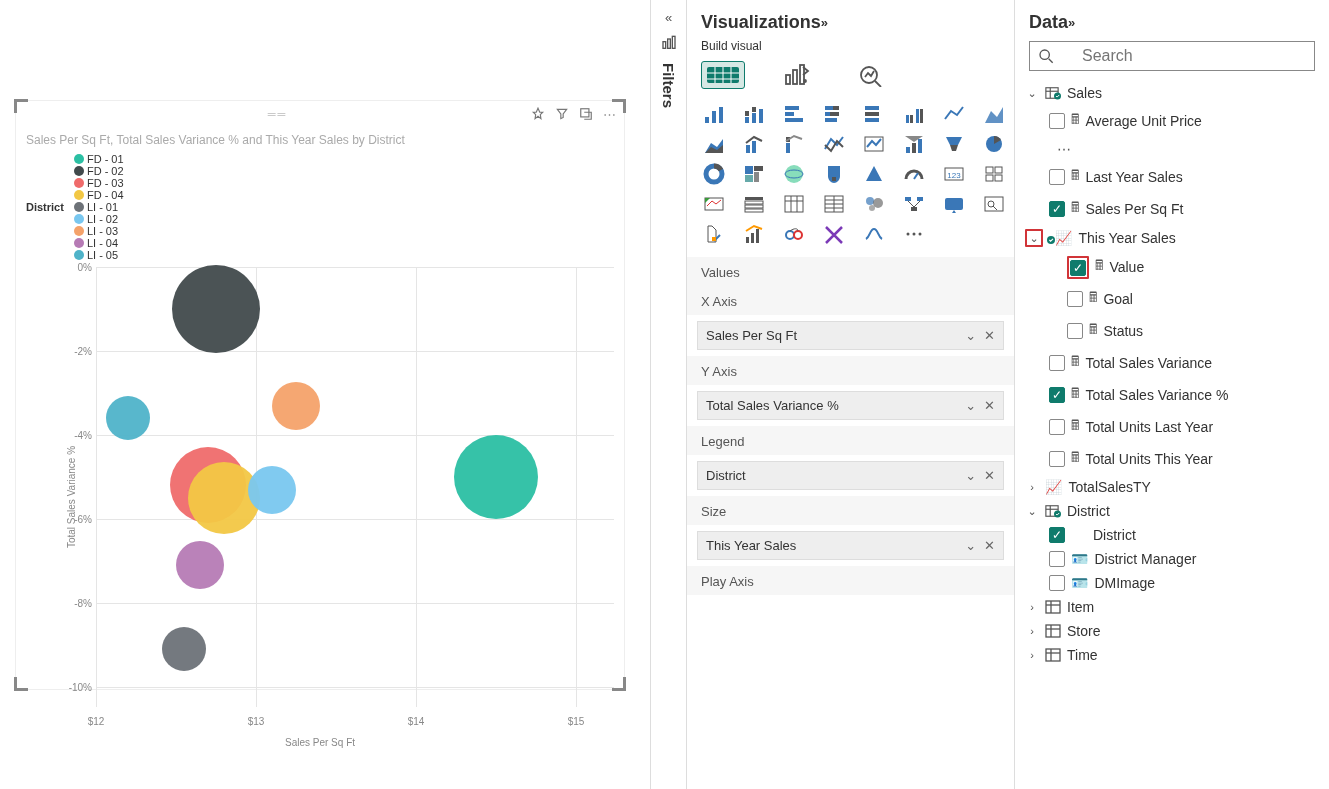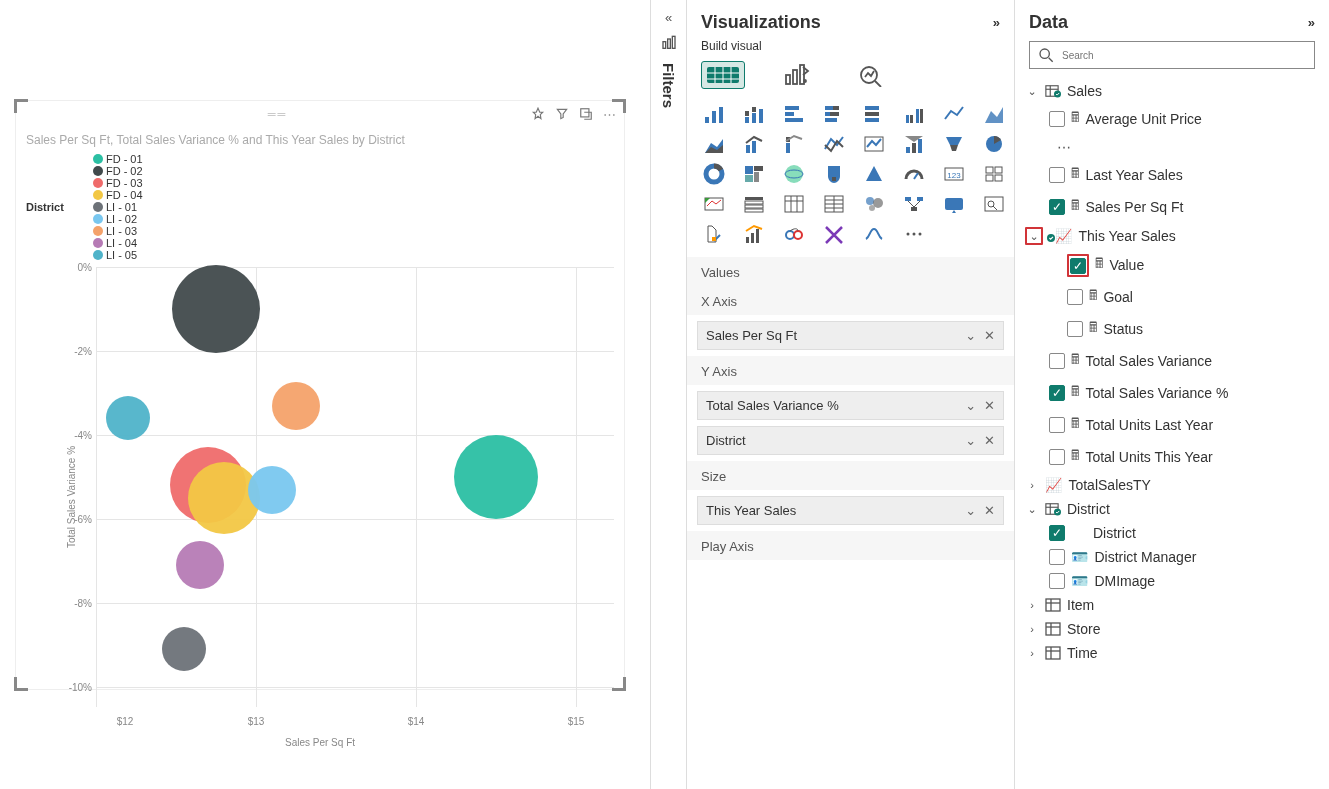--- a/index.html
+++ b/index.html
@@ -11,53 +11,53 @@
 .visual-corner.tr { top: -2px; right: -2px; border-top: 3px solid #888; border-right: 3px solid #888; }
 .visual-corner.bl { bottom: -2px; left: -2px; border-bottom: 3px solid #888; border-left: 3px solid #888; }
 .visual-corner.br { bottom: -2px; right: -2px; border-bottom: 3px solid #888; border-right: 3px solid #888; }
 .visual-header { height: 26px; display: flex; align-items: center; justify-content: space-between; padding: 0 8px; }
 .visual-header-grip { flex: 1; text-align: center; color: #bbb; font-size: 11px; letter-spacing: 2px; }
 .visual-header-icons { display: flex; gap: 10px; color: #888; }
 .visual-header-icons span { cursor: pointer; display: inline-flex; align-items: center; }
 .chart-title-txt { font-size: 12px; color: #aaa; padding: 6px 10px 4px 10px; }
 .legend-row { display: flex; align-items: center; gap: 6px; padding: 2px 10px 6px 10px; font-size: 11px; flex-wrap: wrap; }
 .legend-row .label { font-weight: 600; color: #333; margin-right: 4px; }
-.legend-item { display: flex; align-items: center; gap: 3px; margin-left: 19px; }
+.legend-item { display: flex; align-items: center; gap: 3px; }
 .legend-item .swatch { width: 10px; height: 10px; border-radius: 50%; }
 .chart-plot { position: relative; margin: 0 10px 10px 40px; height: 460px; }
 .chart-yaxis-title { position: absolute; left: -36px; top: 50%; transform: translateY(-50%) rotate(-90deg); font-size: 10px; color: #888; white-space: nowrap; transform-origin: center; }
 .chart-xaxis-title { text-align: center; font-size: 10px; color: #888; margin-top: 2px; }
 .plot-area { position: absolute; inset: 0; }
 .grid-h, .grid-v { position: absolute; background: #e5e5e5; }
 .grid-h { height: 1px; left: 40px; right: 0; }
 .grid-v { width: 1px; top: 0; bottom: 20px; }
 .ytick { position: absolute; left: 0; width: 36px; text-align: right; font-size: 10px; color: #888; transform: translateY(-50%); }
 .xtick { position: absolute; bottom: 0; font-size: 10px; color: #888; transform: translateX(-50%); }
 .bubble { position: absolute; border-radius: 50%; transform: translate(-50%, -50%); opacity: 0.95; }
 .filters-rail { width: 36px; border-left: 1px solid #ddd; display: flex; flex-direction: column; align-items: center; padding-top: 10px; gap: 10px; }
 .filters-rail .chev { color: #555; }
 .filters-rail .rot { writing-mode: vertical-rl; font-weight: 600; font-size: 15px; color: #333; margin-top: 2px; }
 .viz-pane { width: 328px; border-left: 1px solid #ddd; display: flex; flex-direction: column; }
-.pane-header { display: flex; align-items: center; justify-content: space-between; padding: 12px 14px 2px 14px; }
+.pane-header { display: flex; align-items: center; padding: 12px 14px 2px 14px; }
 .pane-header h2 { font-size: 18px; font-weight: 700; }
 .pane-header .arrow { font-weight: bold; color: #333; cursor: pointer; }
 .subhead { font-size: 12px; font-weight: 400; padding: 4px 14px 8px 14px; }
 .build-tabs { display: flex; gap: 30px; padding: 0 14px 12px 14px; align-items: center; }
 .build-tabs .tab-icon { width: 44px; height: 28px; display: flex; align-items: center; justify-content: center; border-radius: 3px; cursor: pointer; }
 .build-tabs .tab-icon.active { background: #d6e8e4; border: 1px solid #0f7b6c; }
 .viz-gallery { padding: 0 8px 6px 10px; display: grid; grid-template-columns: repeat(8, 36px); gap: 4px 4px; }
 .viz-gallery .vitem { width: 34px; height: 26px; display: flex; align-items: center; justify-content: center; cursor: pointer; border: 1px solid transparent; border-radius: 2px; }
 .well-section { padding: 4px 10px; }
 .well-header { font-size: 13px; color: #555; padding: 8px 4px 6px 4px; background: #f6f6f6; margin: 0 -10px; padding-left: 14px; }
 .well-dropzone { border: 1px dashed #ccc; padding: 8px; font-size: 13px; color: #666; margin: 6px 0; }
 .well-filled { border: 1px solid #ddd; background: #eeeeee; padding: 6px 8px; font-size: 13px; color: #333; margin: 6px 0; display: flex; align-items: center; justify-content: space-between; }
 .well-filled .right { display: flex; gap: 8px; color: #666; align-items: center; }
 .data-pane { flex: 1; border-left: 1px solid #ddd; display: flex; flex-direction: column; padding-bottom: 10px; min-width: 300px; }
 .search-box { margin: 6px 14px 10px 14px; border: 1px solid #888; display: flex; align-items: center; padding: 5px 8px; gap: 8px; }
-.search-box input { border: none; outline: none; font-size: 10px; flex: 1; }
+.search-box input { border: none; outline: none; font-size: 16px; flex: 1; margin-left: 20px; }
 .field-tree { padding: 0 8px; overflow: auto; }
 .field-row { display: flex; align-items: center; gap: 6px; padding: 4px 2px; font-size: 14px; cursor: pointer; }
 .field-row .indent1 { width: 18px; }
 .field-row .indent2 { width: 36px; }
 .field-row .chevron { width: 14px; display: inline-flex; justify-content: center; color: #555; font-size: 11px; }
 .field-row .chk { width: 16px; height: 16px; border: 1.5px solid #888; border-radius: 2px; display: inline-flex; align-items: center; justify-content: center; font-size: 12px; color: white; flex-shrink: 0; }
 .field-row .chk.checked { background: #0f7b6c; border-color: #0f7b6c; }
 .field-row .table-icon, .field-row .kpi-icon, .field-row .card-icon { width: 16px; height: 14px; display: inline-flex; align-items: center; justify-content: center; }
 .redbox { border: 2px solid #d13438; padding: 1px; border-radius: 1px; }
 .mini svg { width: 30px; height: 22px; }
@@ -150,21 +150,21 @@
           <div class="ytick" style="top: 84px;">-2%</div>
           <div class="grid-h" style="top: 168px;"></div>
           <div class="ytick" style="top: 168px;">-4%</div>
           <div class="grid-h" style="top: 252px;"></div>
           <div class="ytick" style="top: 252px;">-6%</div>
           <div class="grid-h" style="top: 336px;"></div>
           <div class="ytick" style="top: 336px;">-8%</div>
           <div class="grid-h" style="top: 420px;"></div>
           <div class="ytick" style="top: 420px; text-align: right;">-10%</div>
           <div class="grid-v" style="left: 40px;"></div>
-          <div class="xtick" style="left: 40px; margin-left: 29px;">$12</div>
+          <div class="xtick" style="left: 40px;">$12</div>
           <div class="grid-v" style="left: 200px;"></div>
           <div class="xtick" style="left: 200px;">$13</div>
           <div class="grid-v" style="left: 360px;"></div>
           <div class="xtick" style="left: 360px;">$14</div>
           <div class="grid-v" style="left: 520px;"></div>
           <div class="xtick" style="left: 520px;">$15</div>
           <div class="bubble" style="width: 88px; height: 88px; background: rgb(65, 74, 76); left: 160px; top: 42px;"></div>
           <div class="bubble" style="width: 84px; height: 84px; background: rgb(43, 191, 163); left: 440px; top: 210px;"></div>
           <div class="bubble" style="width: 76px; height: 76px; background: rgb(239, 107, 107); left: 152px; top: 218.4px;"></div>
           <div class="bubble" style="width: 72px; height: 72px; background: rgb(242, 199, 68); left: 168px; top: 231px;"></div>
@@ -503,20 +503,21 @@
 
       <div class="well-header">Y Axis</div>
       <div class="well-filled">
         <span>Total Sales Variance %</span>
         <span class="right">
             <span>⌄</span>
             <span>✕</span>
           </span>
       </div>
 
+      <div class="well-header">Legend</div>
       <div class="well-filled">
         <span>District</span>
         <span class="right">
             <span>⌄</span>
             <span>✕</span>
           </span>
       </div>
 
       <div class="well-header">Size</div>
       <div class="well-filled">

